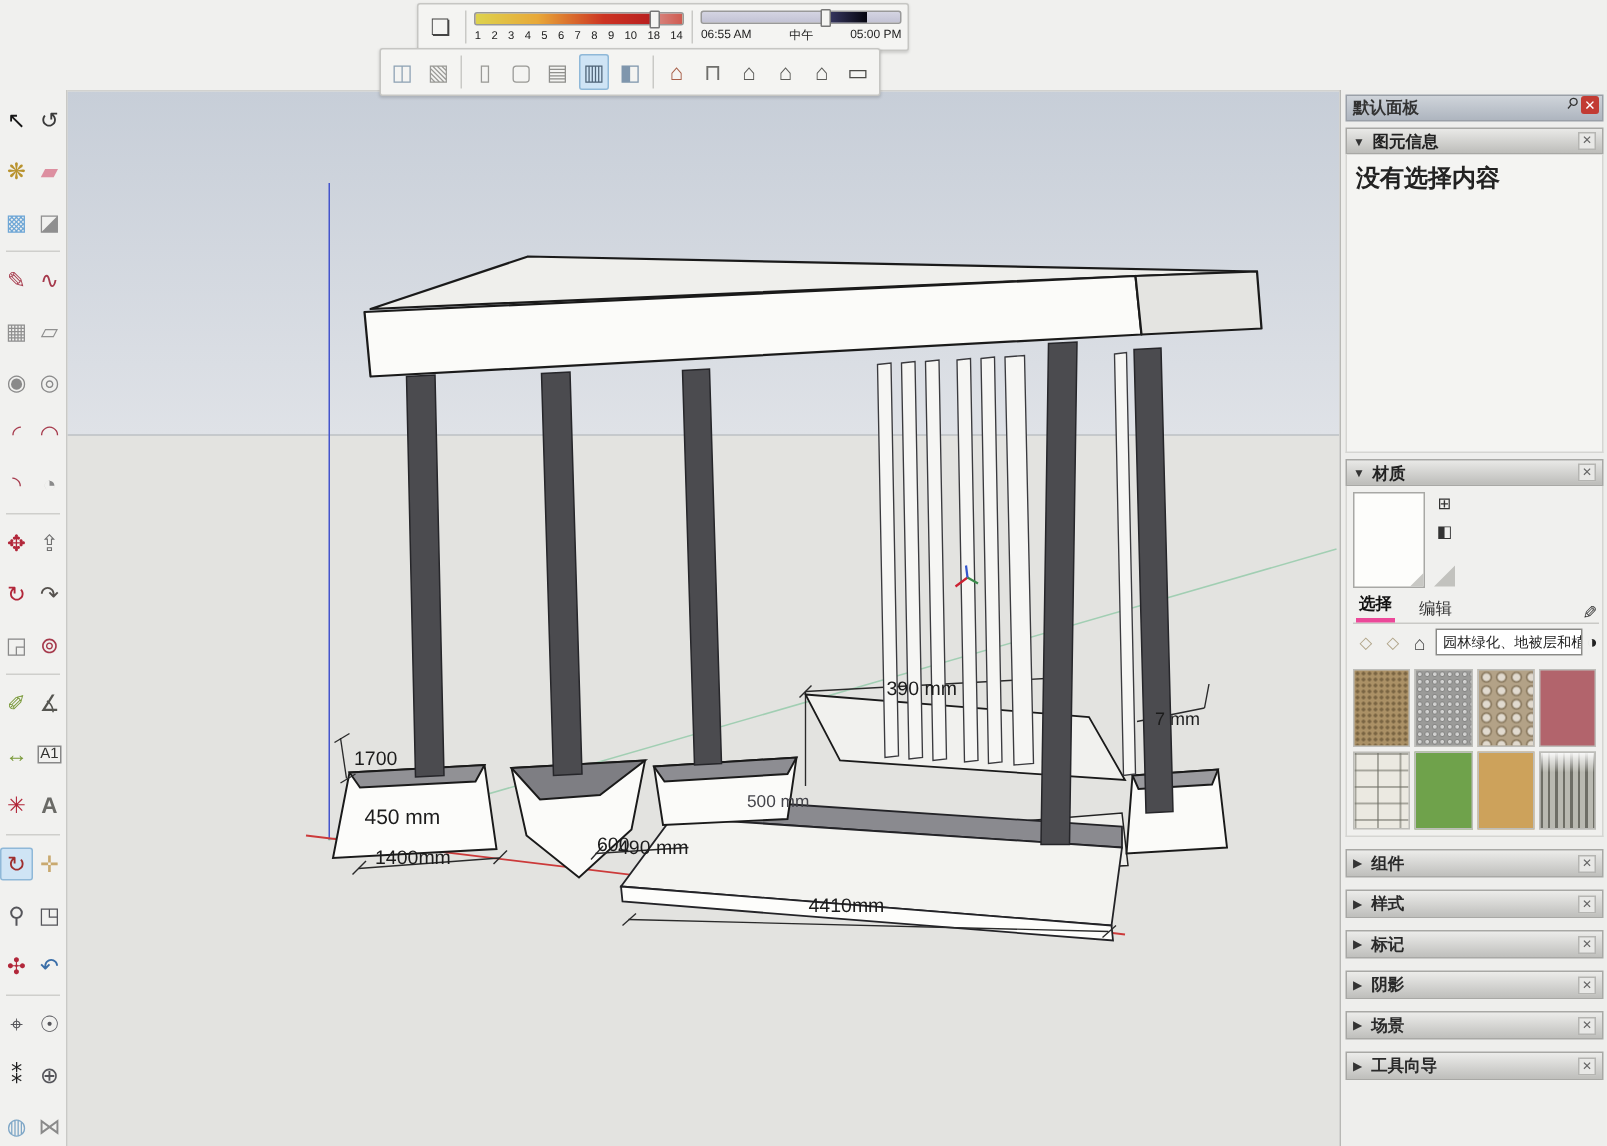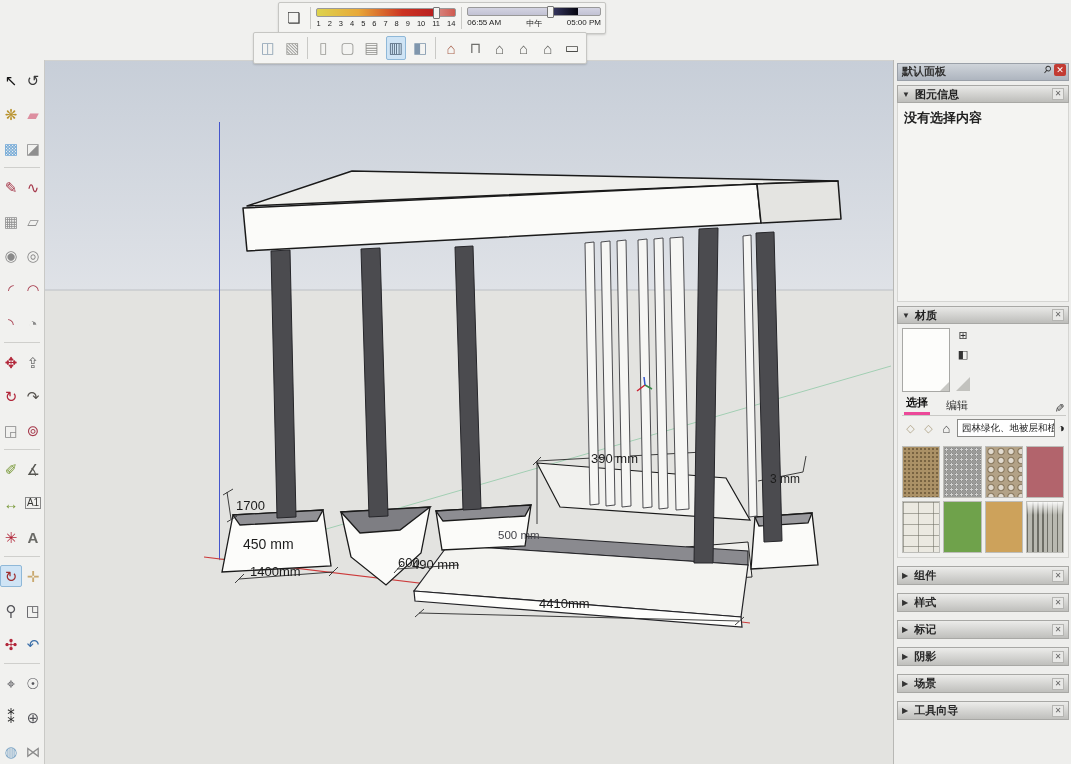--- a/index.html
+++ b/index.html
@@ -49,21 +49,21 @@
   .ptitle .sp{flex:1;}
   .pin{font-size:10px;color:#333;transform:rotate(40deg);margin-right:3px;}
   .xclose{width:12px;height:12px;background:#c23b33;color:#fff;font-size:9px;line-height:12px;text-align:center;border-radius:2px;}
   .sechdr{height:16px;background:linear-gradient(#e9e9e7,#bdbdba);border:1px solid #a8a8a5;
           display:flex;align-items:center;gap:5px;padding:0 4px;font-weight:bold;margin-top:4px;}
   .sechdr .arr{font-size:8px;color:#333;}
   .sechdr .sp{flex:1;}
   .mini-x{font-size:8px;color:#666;border:1px solid #b5b5b2;background:#e8e8e6;width:10px;height:10px;
           line-height:10px;text-align:center;}
   .entitybody{height:186px;background:#f4f4f2;border:1px solid #d5d5d2;border-top:none;padding:6px 6px;}
-  .emptytxt{font-weight:bold;font-size:13px;color:#222;}
+  .emptytxt{font-weight:bold;font-size:16px;color:#222;}
   .matbody{background:#f0f0ee;border:1px solid #d5d5d2;border-top:none;padding:4px 2px 4px 4px;}
   .matrow{display:flex;gap:5px;}
   .matprev{width:46px;height:62px;background:#fdfdfb;border:1px solid #a8a8a5;position:relative;}
   .matprev .fold{position:absolute;right:0;bottom:0;width:0;height:0;border-left:9px solid transparent;border-bottom:9px solid #c8c8c4;}
   .matmid{flex:1;}
   .matname{height:16px;background:#fff;border:1px solid #a8a8a5;font-size:11px;padding:1px 3px;color:#222;}
   .matline{height:1px;background:#c5c5c2;margin-top:4px;}
   .maticons{width:16px;display:flex;flex-direction:column;align-items:center;gap:6px;padding-top:1px;}
   .mico{font-size:11px;color:#333;}
   .cornertri{width:0;height:0;border-left:14px solid transparent;border-bottom:14px solid #c2c2be;margin-top:10px;}
@@ -189,21 +189,21 @@
   </svg>
 
   <div class="dim" style="left:192px;top:438px;">1700</div>
   <div class="dim" style="left:199px;top:476px;font-size:14px;">450 mm</div>
   <div class="dim" style="left:206px;top:504px;">1400mm</div>
   <div class="dim" style="left:354px;top:495px;">600</div>
   <div class="dim" style="left:368px;top:497px;">490 mm</div>
   <div class="dim" style="left:422px;top:469px;font-size:11.5px;color:#44444a;padding-left:32px;">500 mm</div>
   <div class="dim" style="left:495px;top:536px;">4410mm</div>
   <div class="dim" style="left:547px;top:391px;">390 mm</div>
-  <div class="dim" style="left:726px;top:412px;font-size:12px;">3 mm</div>
+  <div class="dim" style="left:726px;top:412px;font-size:12px;">7 mm</div>
 </div>
 
 <div class="topstrip"></div>
 
 <div class="floatbar" style="left:278px;top:2px;width:318px;height:26px;">
   <div class="sbtn">
     <span>❏</span>
   </div>
   <div class="fb-sep"></div>
   <div class="months">
@@ -214,21 +214,21 @@
       <span>1</span>
       <span>2</span>
       <span>3</span>
       <span>4</span>
       <span>5</span>
       <span>6</span>
       <span>7</span>
       <span>8</span>
       <span>9</span>
       <span>10</span>
-      <span>11</span>
+      <span>18</span>
       <span>14</span>
     </div>
   </div>
   <div class="fb-sep"></div>
   <div class="timectl">
     <div class="ttrack">
       <div class="tdark"></div>
       <div class="thandle"></div>
     </div>
     <div class="tlabels">

